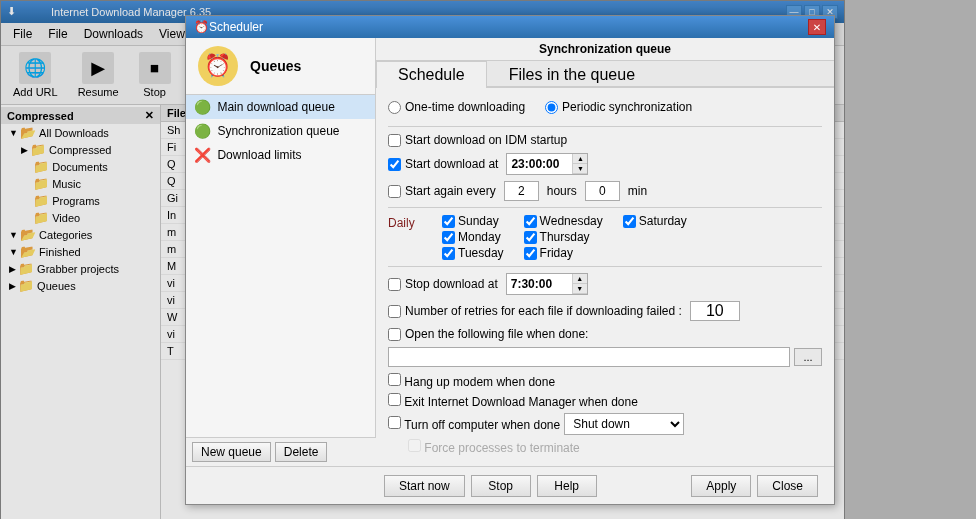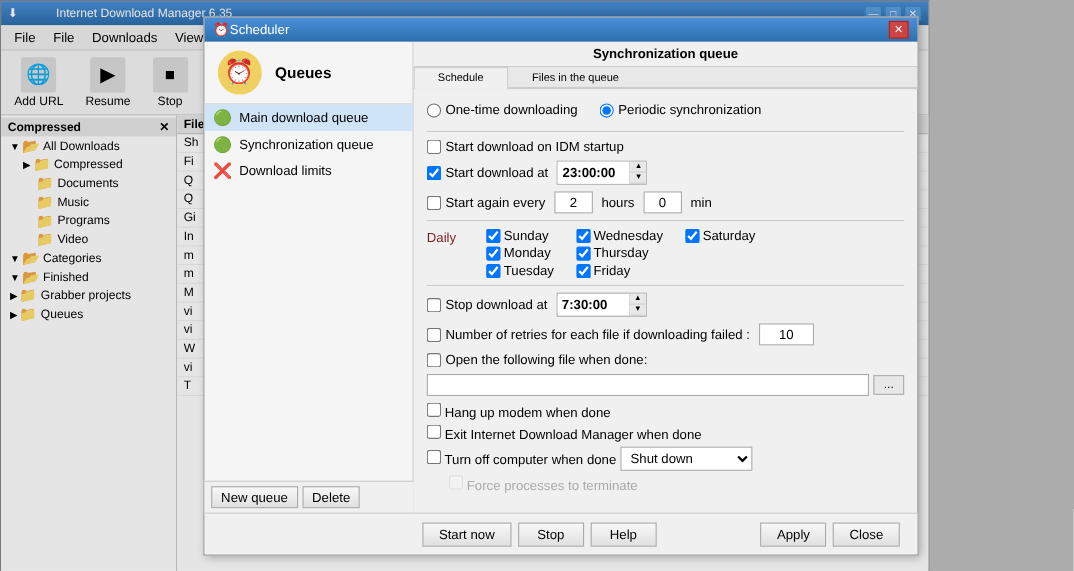--- a/index.html
+++ b/index.html
@@ -221,21 +221,21 @@
     }
 
     .tab-bar {
       display: flex;
       background: #e8e8e8;
       border-bottom: 2px solid #ccc;
     }
     .tab {
       padding: 4px 21px;
       cursor: pointer;
-      font-size: 10px;
+      font-size: 16px;
       border: 1px solid transparent;
       border-bottom: none;
       margin-bottom: -2px;
     }
     .tab.active {
       background: #f0f0f0;
       border-color: #ccc;
       border-bottom-color: #f0f0f0;
     }
 
@@ -276,21 +276,21 @@
       padding: 1px 4px;
       font-size: 12px;
       text-align: center;
       background: white;
     }
     .large-number-input {
       width: 50px;
       height: 20px;
       border: 1px solid #aaa;
       padding: 1px 4px;
-      font-size: 12px;
+      font-size: 16px;
       text-align: center;
       background: white;
     }
 
     .divider {
       border: none;
       border-top: 1px solid #ccc;
       margin: 6px 0;
     }
 

